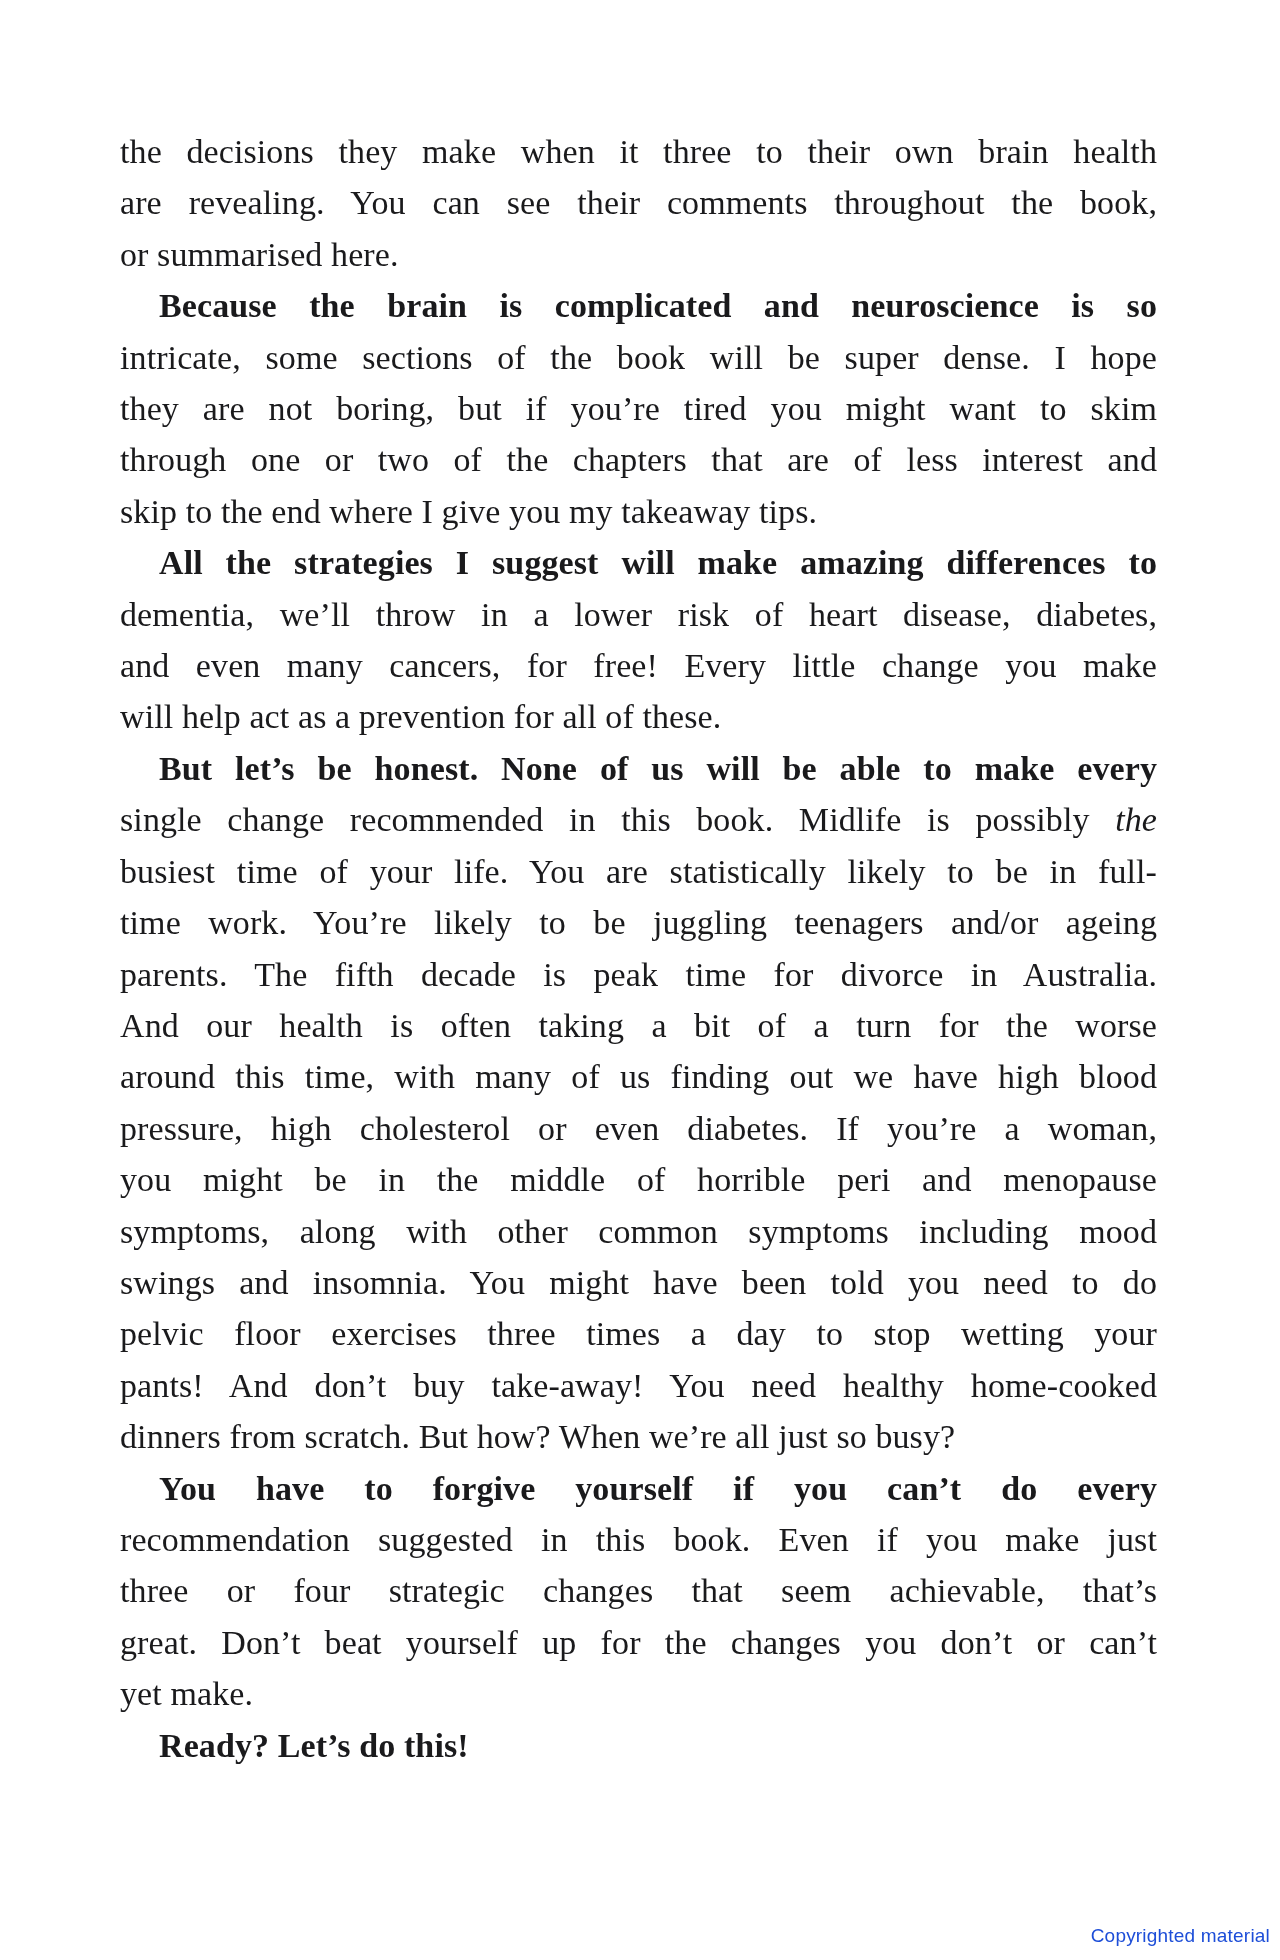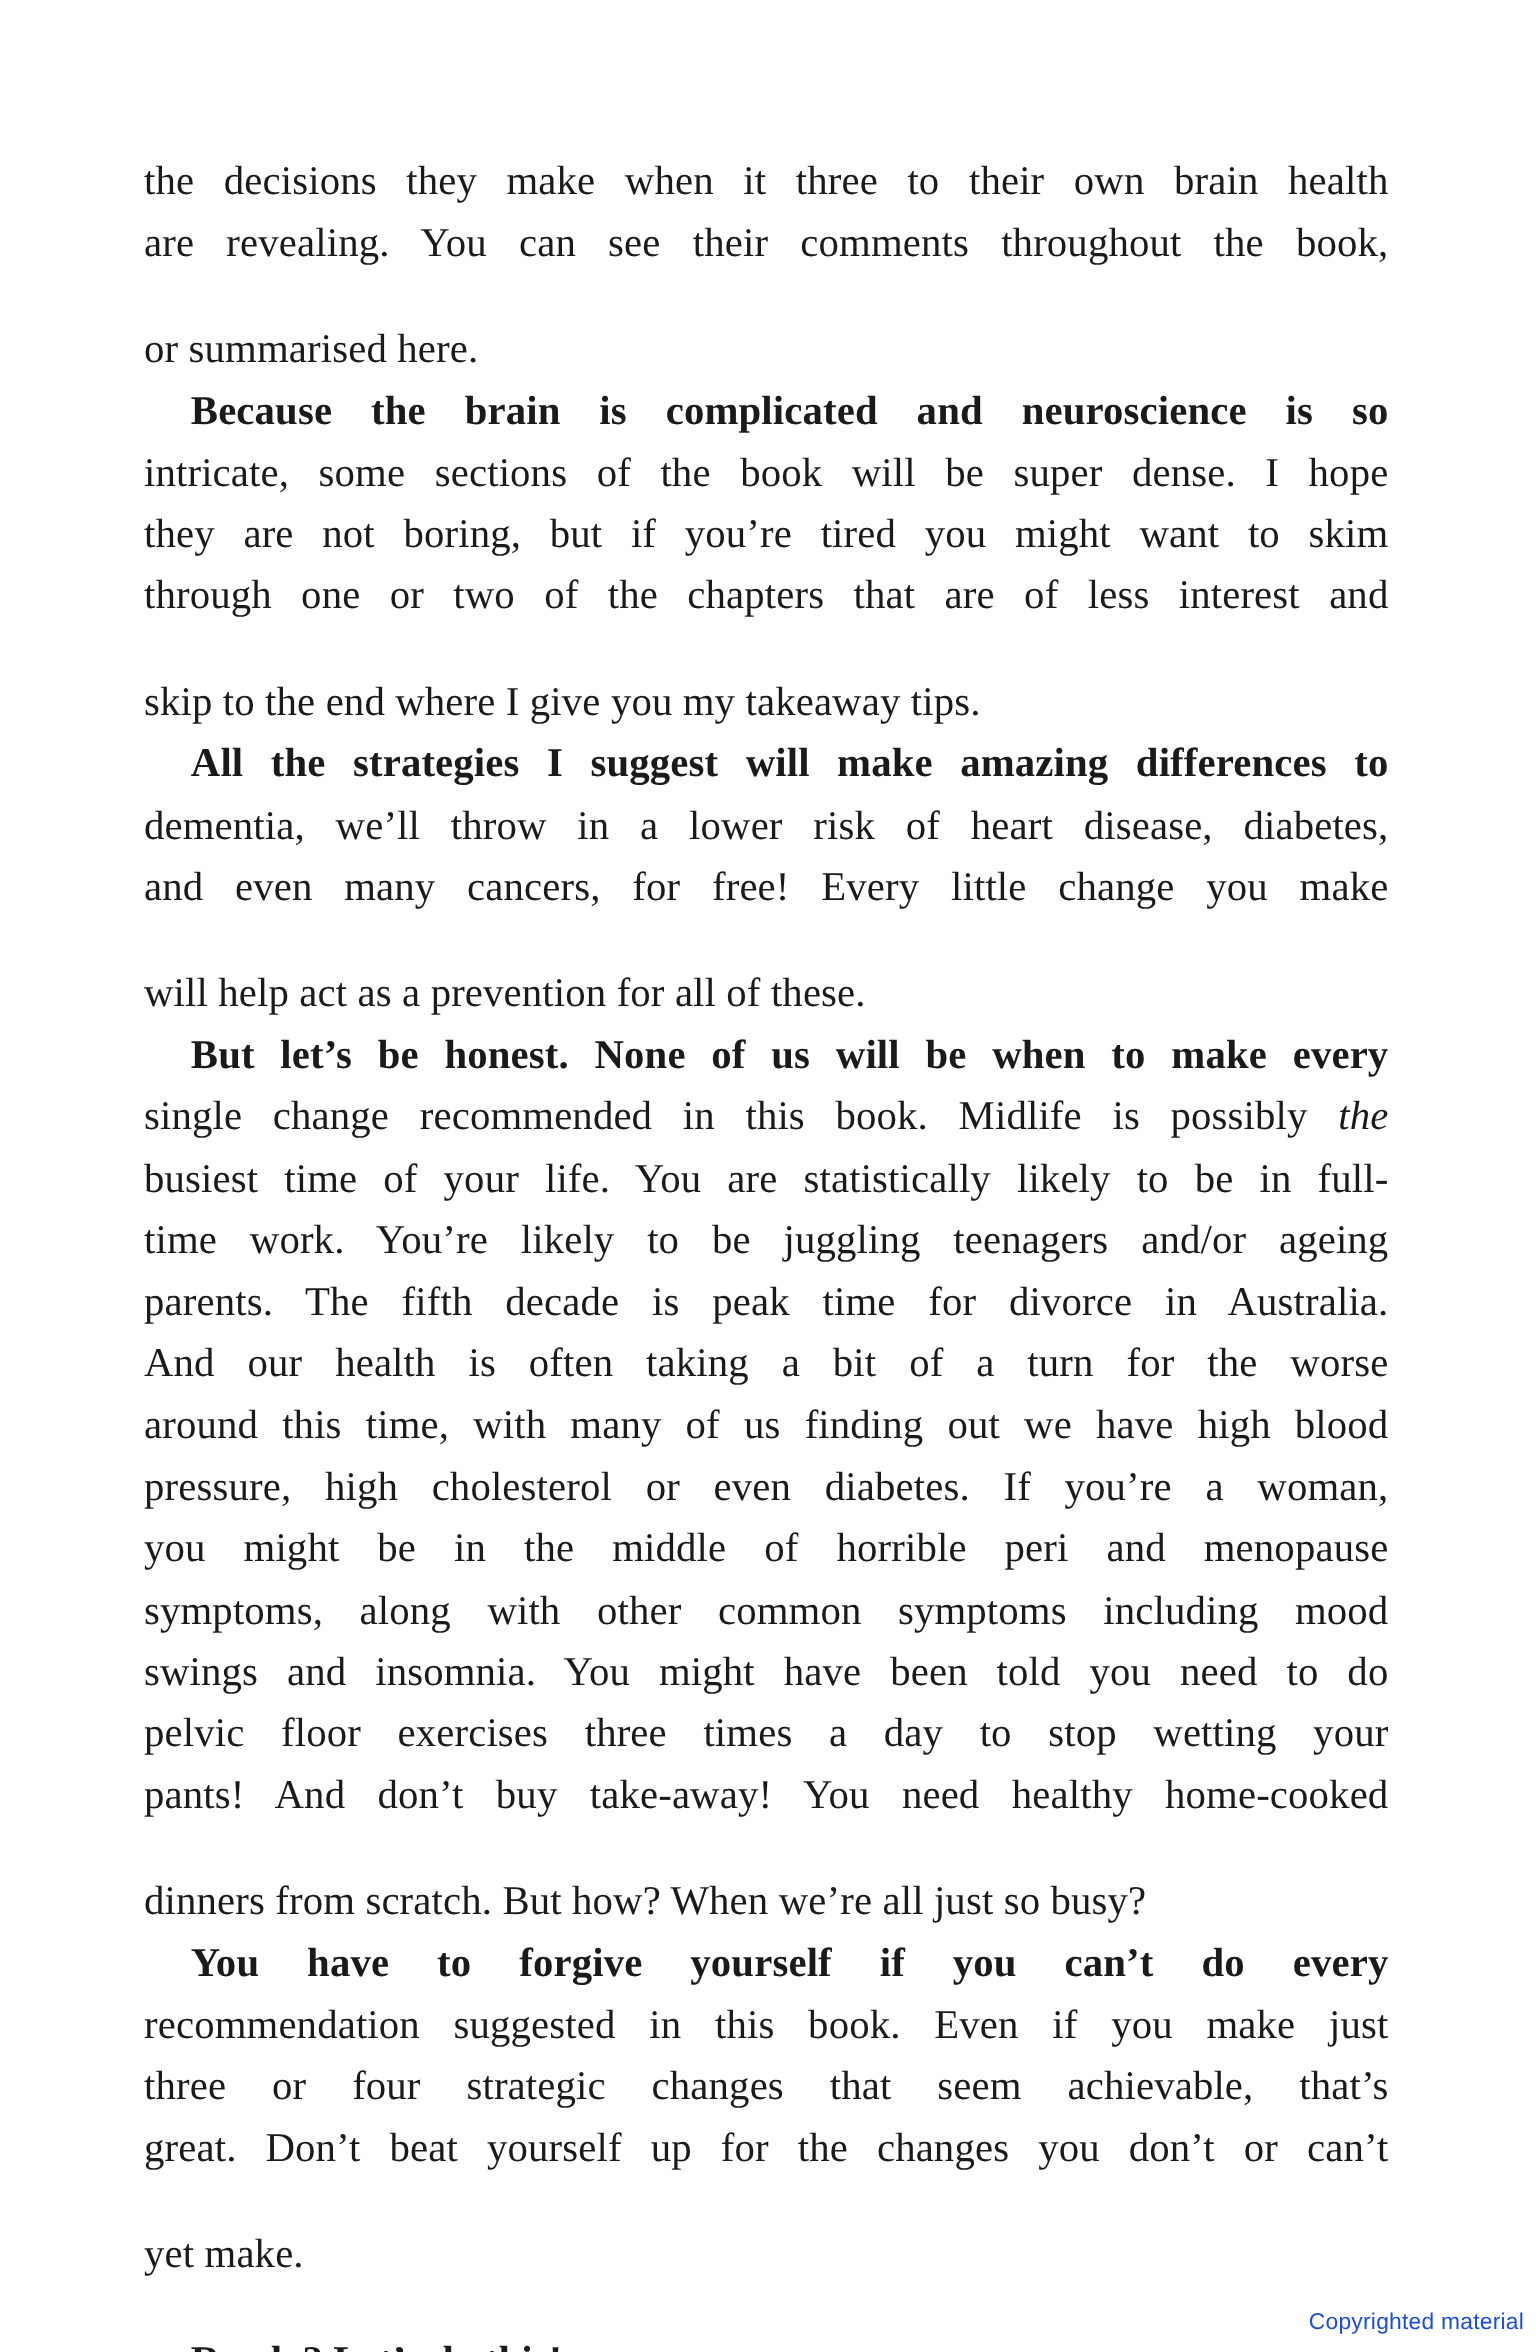--- a/index.html
+++ b/index.html
@@ -25,21 +25,20 @@
     letter-spacing: 0.1px;
   }
   .line {
     text-align: justify;
     text-justify: inter-word;
     text-align-last: justify;
     white-space: normal;
   }
   .line.para-end {
     text-align-last: left;
-    margin-top: 37px;
   }
   .line.indent {
     text-indent: 39px;
     font-weight: bold;
   }
   .seg.em {
     font-style: italic;
   }
   .copyright {
     position: absolute;
@@ -60,21 +59,21 @@
     <div class="line para-end"><span class="seg">or summarised here.</span></div>
     <div class="line indent"><span class="seg">Because the brain is complicated and neuroscience is so</span></div>
     <div class="line"><span class="seg">intricate, some sections of the book will be super dense. I hope</span></div>
     <div class="line"><span class="seg">they are not boring, but if you’re tired you might want to skim</span></div>
     <div class="line"><span class="seg">through one or two of the chapters that are of less interest and</span></div>
     <div class="line para-end"><span class="seg">skip to the end where I give you my takeaway tips.</span></div>
     <div class="line indent"><span class="seg">All the strategies I suggest will make amazing differences to</span></div>
     <div class="line"><span class="seg">dementia, we’ll throw in a lower risk of heart disease, diabetes,</span></div>
     <div class="line"><span class="seg">and even many cancers, for free! Every little change you make</span></div>
     <div class="line para-end"><span class="seg">will help act as a prevention for all of these.</span></div>
-    <div class="line indent"><span class="seg">But let’s be honest. None of us will be when to make every</span></div>
+    <div class="line indent"><span class="seg">But let’s be honest. None of us will be able to make every</span></div>
     <div class="line"><span class="seg">single change recommended in this book. Midlife is possibly </span><span class="seg em">the</span></div>
     <div class="line"><span class="seg">busiest time of your life. You are statistically likely to be in full-</span></div>
     <div class="line"><span class="seg">time work. You’re likely to be juggling teenagers and/or ageing</span></div>
     <div class="line"><span class="seg">parents. The fifth decade is peak time for divorce in Australia.</span></div>
     <div class="line"><span class="seg">And our health is often taking a bit of a turn for the worse</span></div>
     <div class="line"><span class="seg">around this time, with many of us finding out we have high blood</span></div>
     <div class="line"><span class="seg">pressure, high cholesterol or even diabetes. If you’re a woman,</span></div>
     <div class="line"><span class="seg">you might be in the middle of horrible peri and menopause</span></div>
     <div class="line"><span class="seg">symptoms, along with other common symptoms including mood</span></div>
     <div class="line"><span class="seg">swings and insomnia. You might have been told you need to do</span></div>

